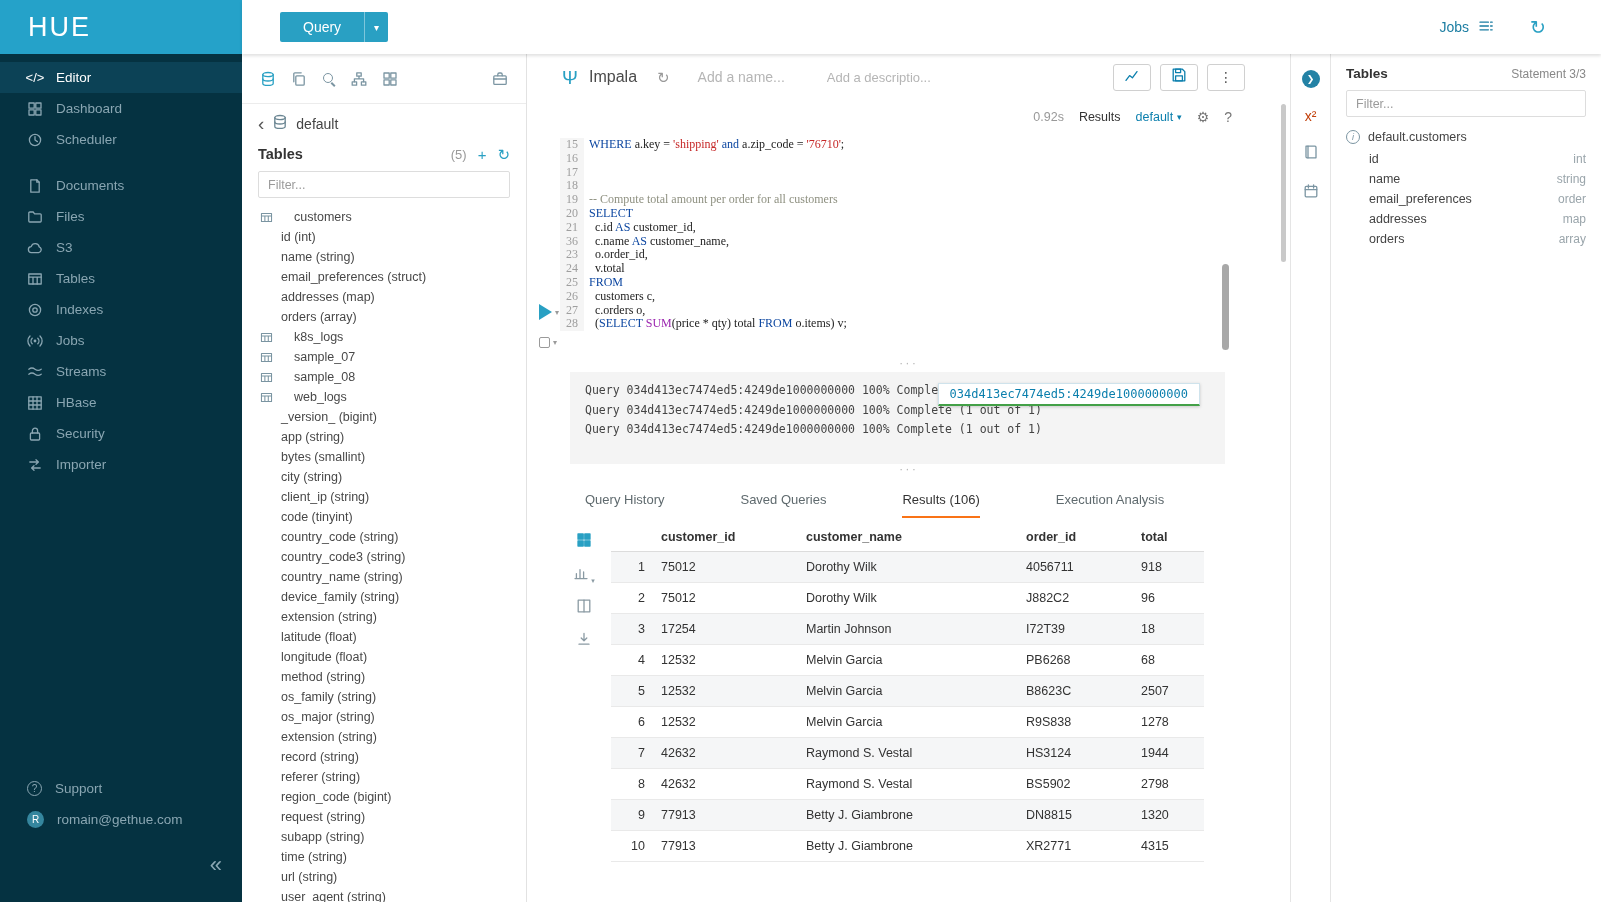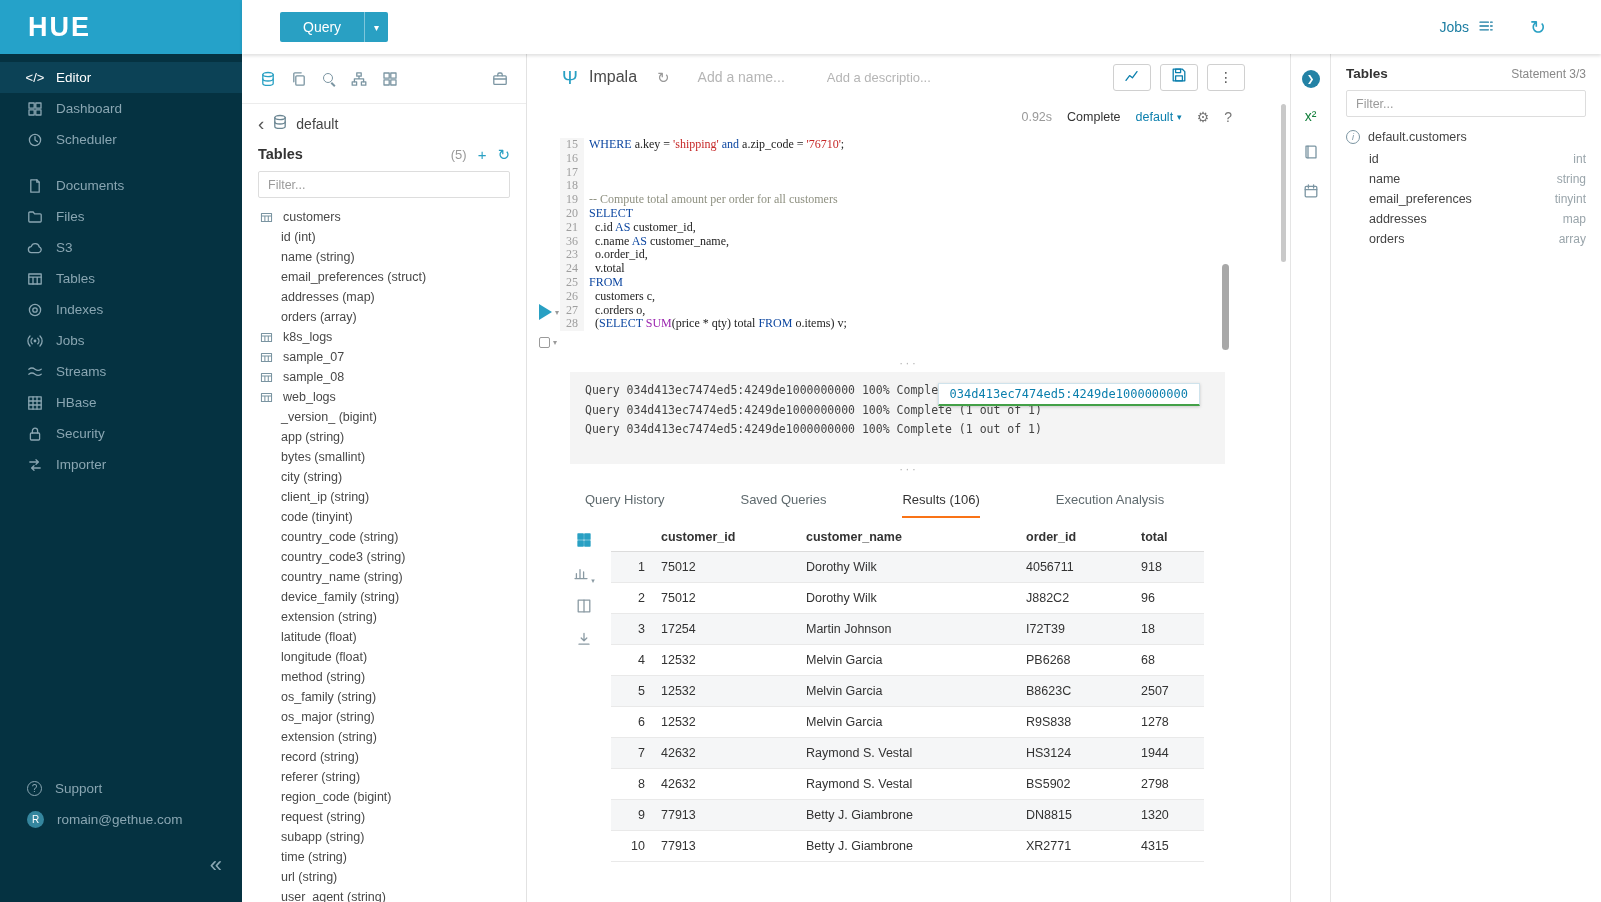--- a/index.html
+++ b/index.html
@@ -7,21 +7,21 @@
     font-family:"Liberation Sans","DejaVu Sans",sans-serif;color:#333}
   [data-interactable="true"]{cursor:pointer}
   input{font-family:inherit;outline:none}
   input::placeholder{color:#9b9b9b}
 
   .app{display:flex;width:1601px;height:902px}
 
   
   .leftnav{width:242px;background:#053241;color:#8aa6b2;position:relative;flex-shrink:0;display:flex;flex-direction:column}
   .logo{height:54px;background:#25a2c9;display:flex;align-items:center;padding-left:28px;flex-shrink:0}
-  .logo-text{color:#fff;font-size:27px;font-weight:bold;letter-spacing:2px}
+  .logo-text{color:#fff;font-size:27px;font-weight:normal;letter-spacing:2px}
   .navlist{margin-top:8px}
   .nav-item{height:31px;display:flex;align-items:center;padding-left:27px;gap:13px;font-size:13.5px;white-space:nowrap}
   .nav-item.active{background:#0c4256;color:#fff}
   .nav-item.gap-after{margin-bottom:15px}
   .icn{display:inline-flex;align-items:center;justify-content:center;width:16px;height:16px;flex-shrink:0}
   .icn svg{width:16px;height:16px;fill:none;stroke:currentColor;stroke-width:1.3;stroke-linecap:round;stroke-linejoin:round}
   .icn.txt{font-size:14px;line-height:1}
   .nav-item .icn.txt{font-size:13px}
   .nav-footer{position:absolute;bottom:67px;left:0;right:0}
   .q-circle{width:15px;height:15px;border:1px solid currentColor;border-radius:50%;font-size:10px;display:inline-flex;align-items:center;justify-content:center;flex-shrink:0}
@@ -53,21 +53,21 @@
   .tb-btn.push-right{margin-left:auto}
   .assist-body{padding:10px 16px 0 16px;flex:1;min-height:0;display:flex;flex-direction:column}
   .crumb{display:flex;align-items:center;gap:8px;color:#444;font-size:14px}
   .crumb .back{font-size:19px;color:#555;line-height:1}
   .crumb .icn{color:#6b8693}
   .tables-head{display:flex;align-items:center;margin-top:13px;font-size:14.5px;font-weight:bold;color:#333}
   .tables-head .count{margin-left:auto;color:#999;font-weight:normal;font-size:13px}
   .tables-head .mini{color:#29a0c3;font-weight:normal;font-size:15px;margin-left:11px;line-height:1}
   .filter-input{margin-top:9px;height:27px;border:1px solid #ddd;border-radius:2px;padding:0 9px;font-size:12.5px;width:100%}
   .assist-list{margin-top:9px;flex:1;overflow:hidden;font-size:12.5px;color:#484848}
-  .al-item{height:20px;display:flex;align-items:center;gap:9px;white-space:nowrap}
+  .al-item{height:20px;display:flex;align-items:center;gap:20px;white-space:nowrap}
   .al-item .icn{color:#7b95a2}
   .al-item .icn svg{width:13px;height:13px}
   .al-item.column{padding-left:23px}
 
   
   .editor-sec{flex:1;min-width:0;display:flex;flex-direction:column;position:relative;background:#fff}
   .snippet-head{height:46px;display:flex;align-items:center;padding:0 45px 0 33px;flex-shrink:0}
   .engine{display:flex;align-items:center;gap:9px;font-size:16px;color:#4a4a4a}
   .engine .icn{color:#29a0c3;font-size:19px;width:20px;height:20px}
   .reload{margin-left:20px;color:#9a9a9a;font-size:15px;line-height:1}
@@ -121,21 +121,21 @@
   .res-header,.res-row{display:grid;grid-template-columns:50px 145px 220px 115px 1fr;align-items:center}
   .res-header{height:30px;font-weight:bold;color:#333;border-bottom:1px solid #dcdcdc}
   .res-row{height:31px;border-bottom:1px solid #e9e9e9;color:#333}
   .res-row:nth-child(odd){background:#f5f6f7}
   .cell-n{text-align:right;padding-right:16px}
   .cell-h,.cell{text-align:left;overflow:hidden;white-space:nowrap}
 
   
   .right-strip{width:40px;border-left:1px solid #e5e5e5;display:flex;flex-direction:column;align-items:center;padding-top:16px;gap:19px;color:#7b95a2;flex-shrink:0}
   .assist-circle{width:18px;height:18px;border-radius:50%;background:#2382a5;color:#fff;font-size:9px;display:flex;align-items:center;justify-content:center}
-  .x2-glyph{font-size:13px;color:#15803d}
+  .x2-glyph{font-size:13px;color:#c2410c}
 
   
   .right-assist{width:271px;border-left:1px solid #e5e5e5;padding:12px 15px;flex-shrink:0;overflow:hidden}
   .ra-head{display:flex;justify-content:space-between;align-items:baseline}
   .ra-title{font-weight:bold;font-size:13.5px;color:#333}
   .ra-stmt{font-size:12px;color:#888}
   .ra-tableref{display:flex;align-items:center;gap:8px;margin-top:13px;font-size:12.5px;color:#444}
   .info-i{width:14px;height:14px;border-radius:50%;border:1px solid #7b95a2;color:#7b95a2;font-size:9px;font-style:italic;display:inline-flex;align-items:center;justify-content:center;flex-shrink:0}
   .ra-cols{margin-top:5px}
   .ra-col{display:flex;justify-content:space-between;align-items:center;height:20px;padding-left:23px}
@@ -531,21 +531,21 @@
                       <path d="M4.6 2.2h5v3.4h-5z"></path>
                     </svg>
                   </span></span>
               </div>
             <div class="hbtn kebab" data-interactable="true">⋮</div>
           </div>
         </div>
 
         <div class="status-row" data-interactable="false">
           <span class="exec-time" data-interactable="false">0.92s</span>
-          <span class="db-label" data-interactable="false">Complete</span>
+          <span class="db-label" data-interactable="false">Results</span>
           <span class="db-value" data-interactable="true">
             <span data-interactable="false">default</span>
             <span class="car" data-interactable="false">▾</span>
           </span>
           <span class="gear-btn" data-interactable="true">⚙</span>
           <span class="help-btn" data-interactable="true">?</span>
         </div>
 
         <div class="code-wrap" data-interactable="true">
           <div id="codeLines" data-interactable="false">
@@ -783,21 +783,21 @@
             <div class="ra-col" data-interactable="true">
               <span class="cn" data-interactable="false">id</span>
               <span class="ctype" data-interactable="false">int</span>
             </div>
             <div class="ra-col" data-interactable="true">
               <span class="cn" data-interactable="false">name</span>
               <span class="ctype" data-interactable="false">string</span>
             </div>
             <div class="ra-col" data-interactable="true">
               <span class="cn" data-interactable="false">email_preferences</span>
-              <span class="ctype" data-interactable="false">tinyint</span>
+              <span class="ctype" data-interactable="false">order</span>
             </div>
             <div class="ra-col" data-interactable="true">
               <span class="cn" data-interactable="false">addresses</span>
               <span class="ctype" data-interactable="false">map</span>
             </div>
             <div class="ra-col" data-interactable="true">
               <span class="cn" data-interactable="false">orders</span>
               <span class="ctype" data-interactable="false">array</span>
             </div>
           </div>

